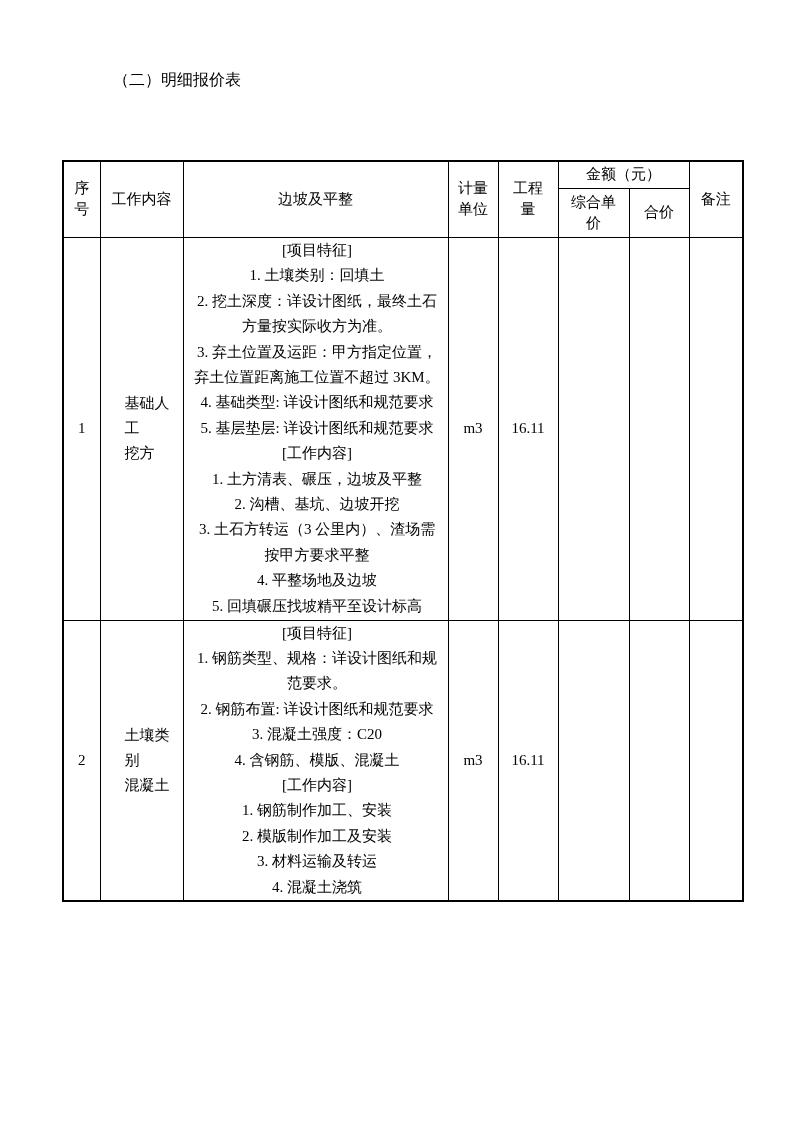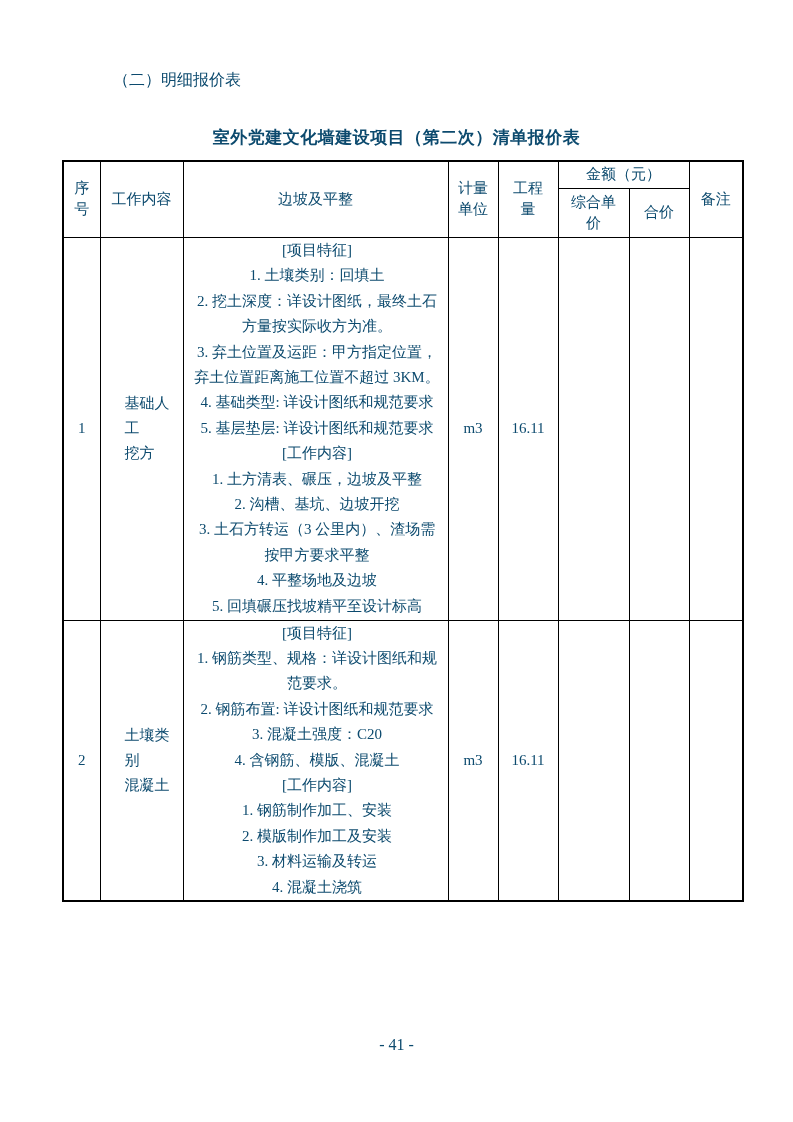--- a/index.html
+++ b/index.html
@@ -5,21 +5,21 @@
   html, body {
     margin: 0;
     padding: 0;
     background: #ffffff;
   }
   .page {
     position: relative;
     width: 793px;
     height: 1122px;
     background: #ffffff;
-    color: #0c4a6e;
+    color: #000000;
     font-family: "Liberation Serif", "DejaVu Serif", serif;
     overflow: hidden;
   }
   .section-label {
     position: absolute;
     left: 113px;
     top: 70px;
     font-size: 16px;
     line-height: 20px;
   }
@@ -78,21 +78,20 @@
     font-size: 16px;
   }
 </style>
 </head>
 <body>
 
 <div class="page">
 
   <div class="section-label">（二）明细报价表</div>
 
-  <div class="table-title">室外党建文化墙建设项目（第二次）清单报价表</div>
 
   <table class="quote-table">
     <colgroup>
       <col style="width:37px">
       <col style="width:83px">
       <col style="width:265px">
       <col style="width:50px">
       <col style="width:60px">
       <col style="width:71px">
       <col style="width:60px">
@@ -160,15 +159,14 @@
 4. 混凝土浇筑</td>
         <td>m3</td>
         <td>16.11</td>
         <td></td>
         <td></td>
         <td></td>
       </tr>
     </tbody>
   </table>
 
-  <div class="page-number">- 41 -</div>
 
 </div>
 
 </body></html>

